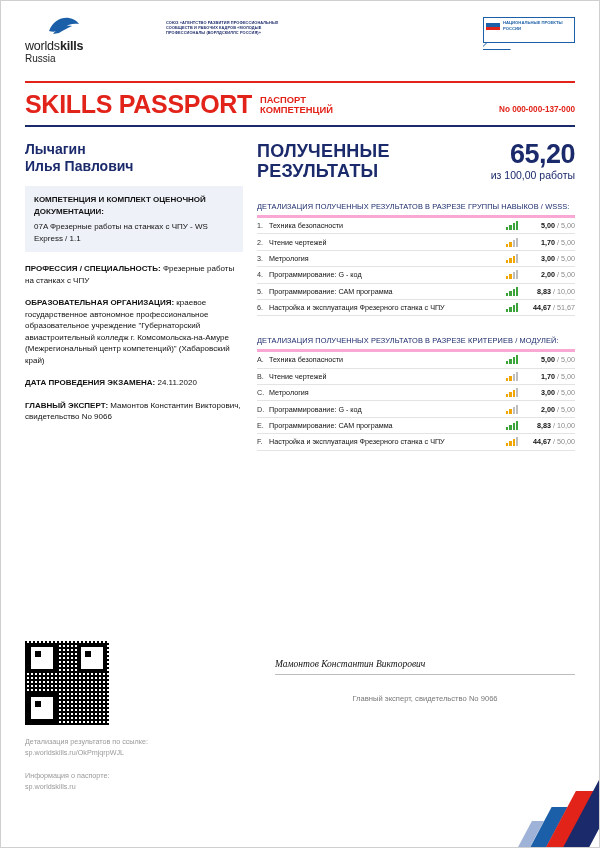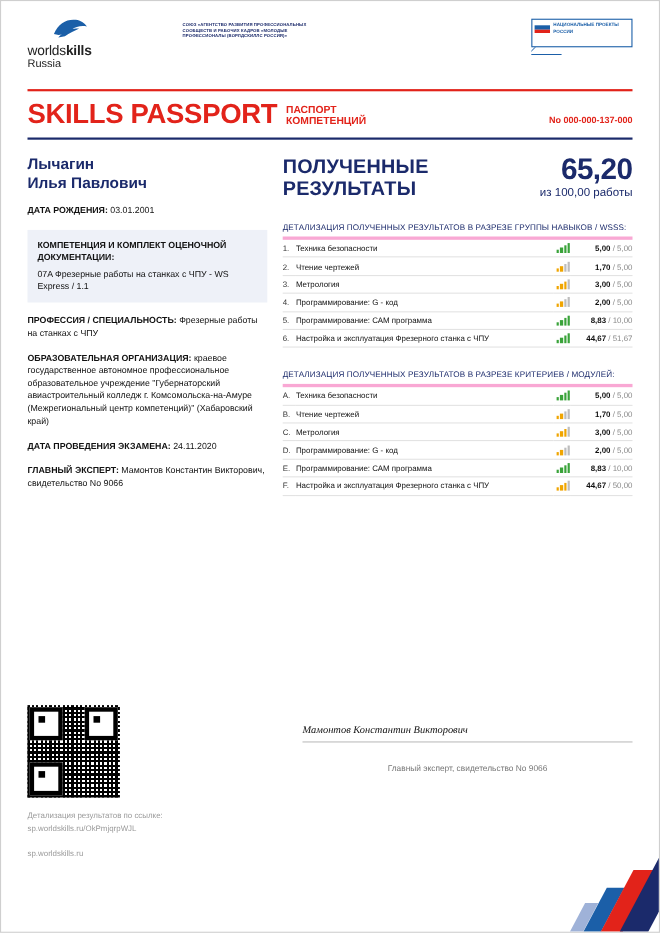--- a/index.html
+++ b/index.html
@@ -238,24 +238,20 @@
   <div class="hr-blue"></div>
 
   <div class="body">
 
     <div class="col-left">
       <div class="person-name">
         <div>Лычагин</div>
         <div>Илья Павлович</div>
       </div>
 
-      <div class="field">
-        <span class="lbl">ДАТА РОЖДЕНИЯ:</span>
-        <span class="val">03.01.2001</span>
-      </div>
 
       <div class="comp-box">
         <span class="lbl">КОМПЕТЕНЦИЯ И КОМПЛЕКТ ОЦЕНОЧНОЙ ДОКУМЕНТАЦИИ:</span>
         <span class="val">07A Фрезерные работы на станках с ЧПУ - WS Express / 1.1</span>
       </div>
 
       <div class="field">
         <span class="lbl">ПРОФЕССИЯ / СПЕЦИАЛЬНОСТЬ:</span><span class="val"> Фрезерные работы на станках с ЧПУ</span>
       </div>
 
@@ -432,20 +428,21 @@
       <div class="sign-cap">Главный эксперт, свидетельство No 9066</div>
     </div>
   </div>
 
   <div class="links">
     <div class="link-block">
       <div>Детализация результатов по ссылке:</div>
       <div>sp.worldskills.ru/OkPmjqrpWJL</div>
     </div>
     <div class="link-block">
+      <div>Информация о паспорте:</div>
       <div>sp.worldskills.ru</div>
     </div>
   </div>
 
   <div class="corner">
     <i class="c4"></i>
       <i class="c3"></i>
       <i class="c2"></i>
       <i class="c1"></i>
   </div>

